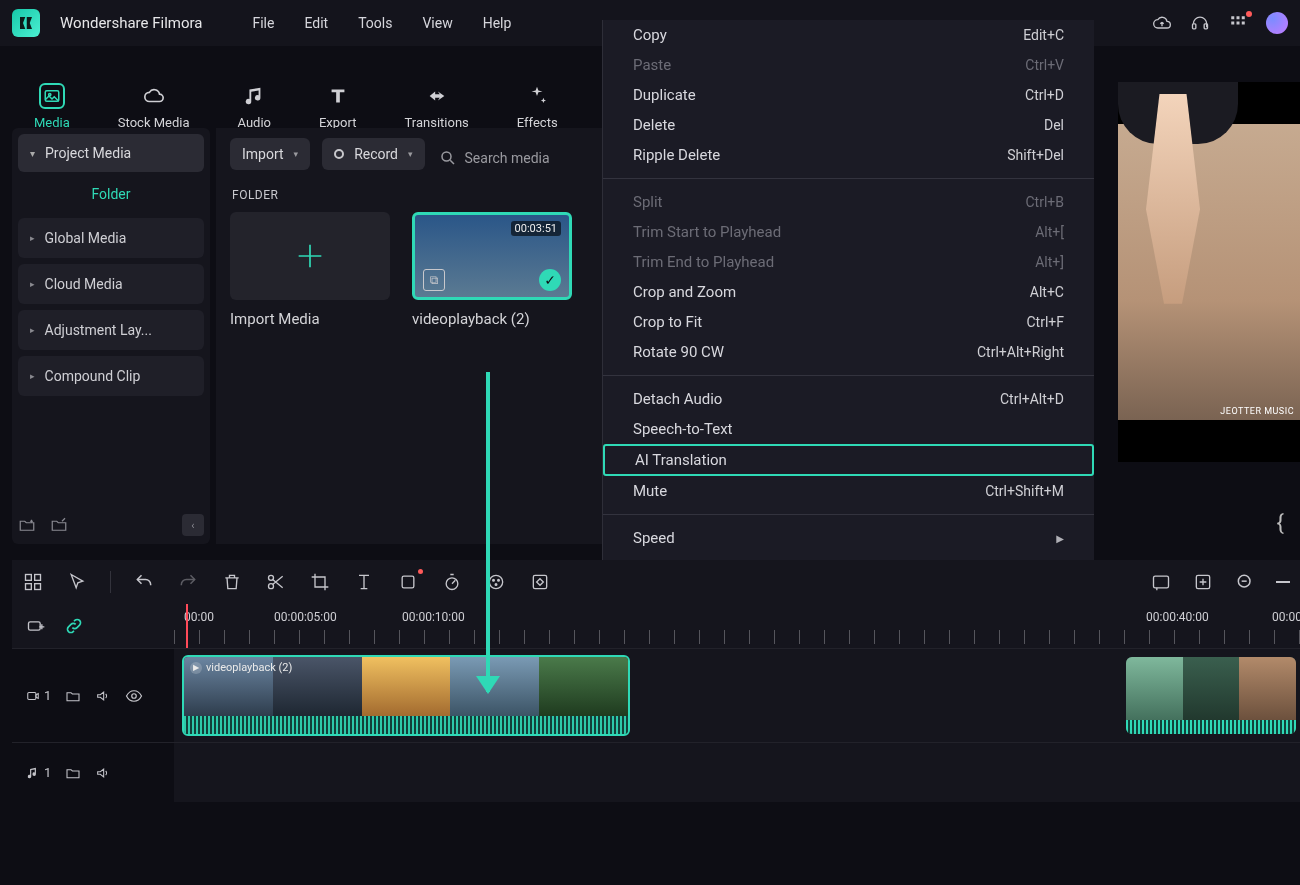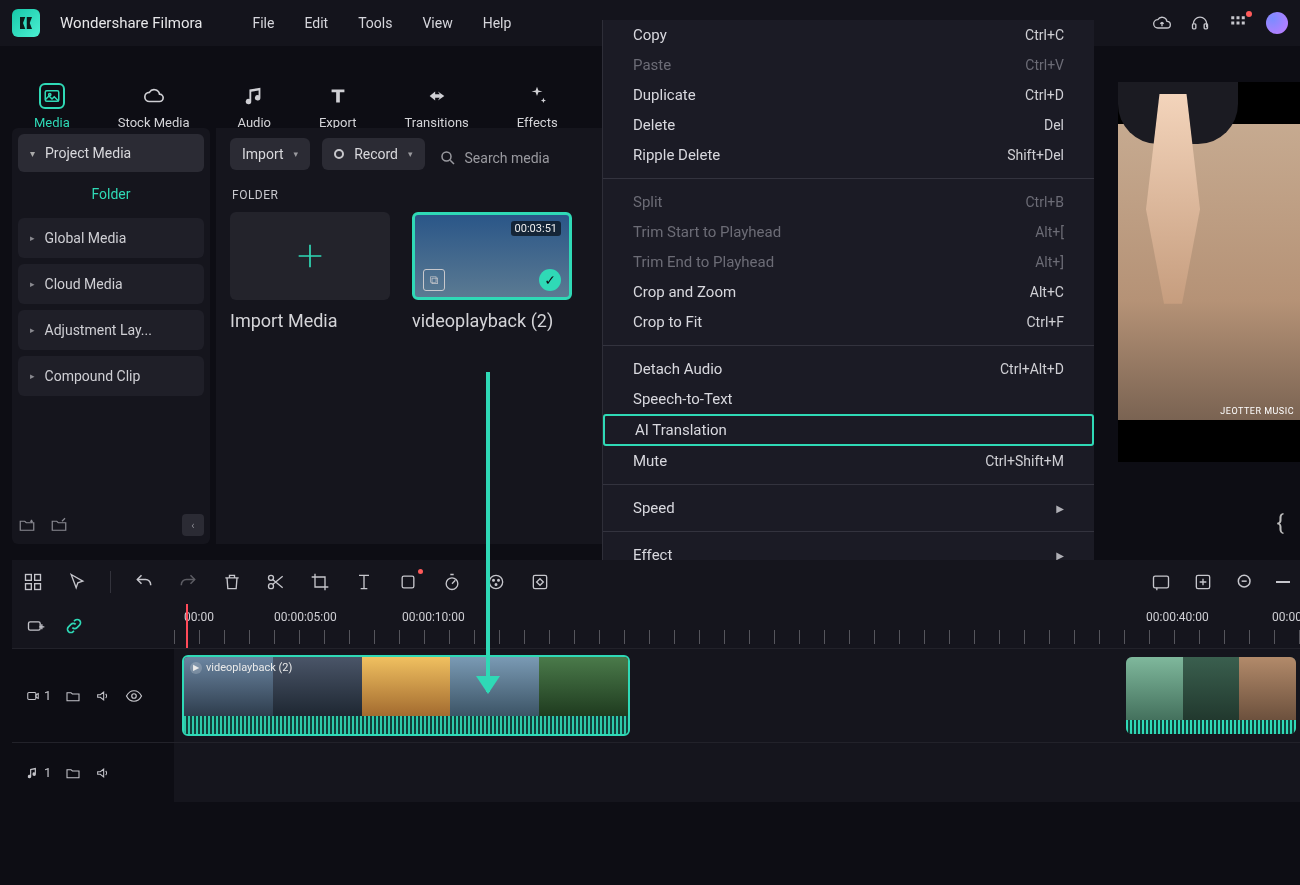--- a/index.html
+++ b/index.html
@@ -45,21 +45,21 @@
   .search { display:flex; align-items:center; gap:8px; color:#9a9aa0; font-size:14px; margin-left:2px;margin-top:7px;}
   .folder-label { margin:18px 2px 10px; font-size:12px; letter-spacing:0.5px; color:#c8c8ce;}
   .thumb-row { display:flex; gap:22px;}
   .thumb-box { display:flex; flex-direction:column; gap:10px; align-items:flex-start;}
   .thumb { width:160px; height:88px; border-radius:6px; background:#23232b; display:flex; align-items:center; justify-content:center; position:relative;}
   .thumb.plus { color:#2fd9b6; }
   .thumb.sel { border:3px solid #2fd9b6; background:linear-gradient(180deg,#2a5688,#5b7a92);}
   .thumb .dur { position:absolute; top:6px; right:8px; font-size:11px; background:rgba(0,0,0,.6); padding:1px 4px; border-radius:3px; color:#eee;}
   .thumb .chk { position:absolute; bottom:6px; right:8px; width:22px;height:22px;border-radius:50%;background:#2fd9b6;display:flex;align-items:center;justify-content:center;color:#0d0d14;font-size:14px;}
   .thumb .mic { position:absolute; bottom:6px; left:8px; width:22px;height:22px;border:1px solid #c8c8cc;border-radius:3px;display:flex;align-items:center;justify-content:center;color:#c8c8cc;font-size:12px;}
-  .thumb-label { font-size:18px; color:#d4d4d8;}
+  .thumb-label { font-size:15px; color:#d4d4d8;}
 
   
   .preview { position:absolute; left:1118px; top:82px; width:182px; height:380px; background:#000; display:flex; align-items:center; justify-content:center; overflow:hidden;}
   .preview .img { width:100%; height:78%; background:linear-gradient(180deg,#c6aa90 0%, #b59276 60%, #7a6352 100%); position:relative;}
   .preview .legs{position:absolute; left:10px; top:-30px; width:90px; height:210px; background:linear-gradient(180deg,#f3d4bb,#c69d7e); clip-path:polygon(35% 0,65% 0,80% 55%,60% 100%,40% 100%,20% 55%);} 
   .preview .skirt{position:absolute; left:0; top:-60px; width:120px; height:80px; background:#1b1b22; border-radius:0 0 40px 40px;}
   .preview .wm{position:absolute;bottom:4px;right:6px;font-size:9px;color:#fff;letter-spacing:0.5px;}
   .preview-brace { position:absolute; right:16px; top:510px; color:#bbb; font-size:22px;}
 
   
@@ -310,21 +310,21 @@
     <div class="skirt"></div>
     <div class="legs"></div>
     <div class="wm">JEOTTER MUSIC</div>
   </div>
 </div>
 <div class="preview-brace">{</div>
 
 <div class="ctxmenu" id="ctxmenu">
     <div class="cm-item">
       <span>Copy</span>
-      <span class="short">Ctrl+C</span>
+      <span class="short">Edit+C</span>
     </div>
     <div class="cm-item disabled">
       <span>Paste</span>
       <span class="short">Ctrl+V</span>
     </div>
     <div class="cm-item">
       <span>Duplicate</span>
       <span class="short">Ctrl+D</span>
     </div>
     <div class="cm-item">
@@ -348,20 +348,24 @@
       <span>Trim End to Playhead</span>
       <span class="short">Alt+]</span>
     </div>
     <div class="cm-item">
       <span>Crop and Zoom</span>
       <span class="short">Alt+C</span>
     </div>
     <div class="cm-item">
       <span>Crop to Fit</span>
       <span class="short">Ctrl+F</span>
+    </div>
+    <div class="cm-item">
+      <span>Rotate 90 CW</span>
+      <span class="short">Ctrl+Alt+Right</span>
     </div>
     <div class="cm-sep"></div>
     <div class="cm-item">
       <span>Detach Audio</span>
       <span class="short">Ctrl+Alt+D</span>
     </div>
     <div class="cm-item">
       <span>Speech-to-Text</span>
     </div>
     <div class="cm-item highlight">

